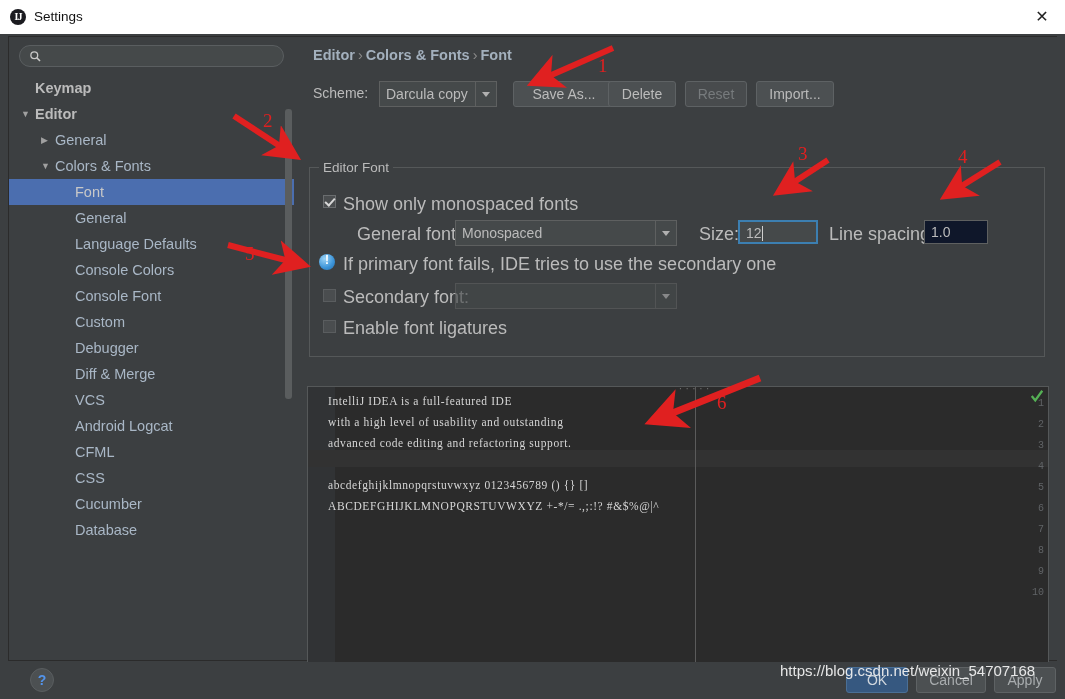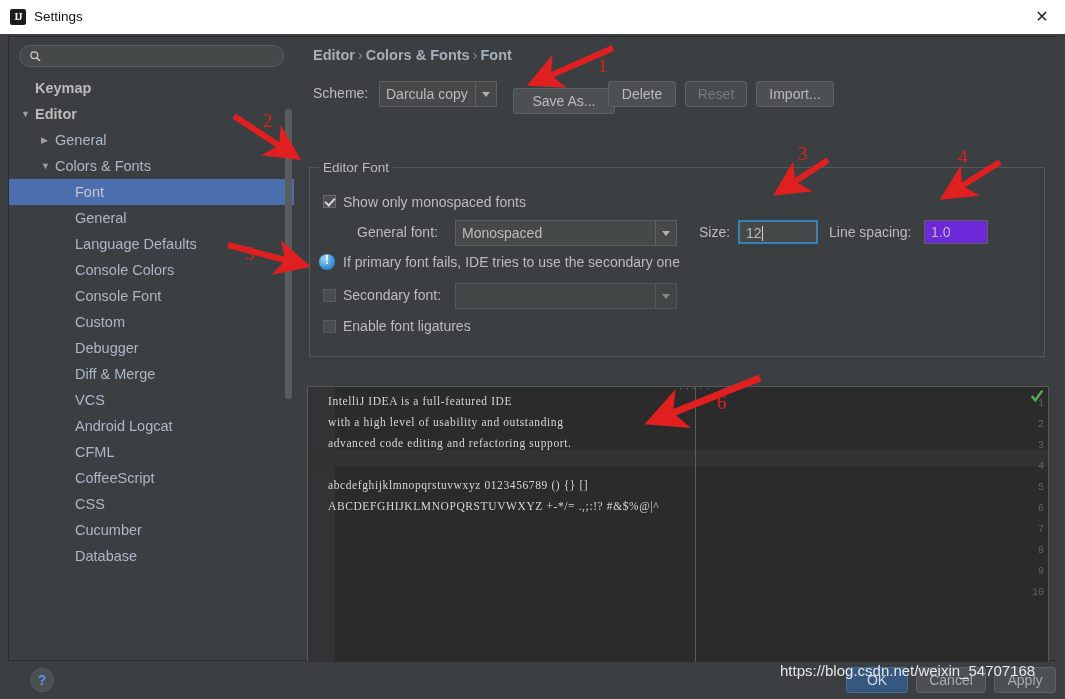--- a/index.html
+++ b/index.html
@@ -8,21 +8,21 @@
     background:#ffffff;
     font-family:"Liberation Sans", sans-serif;
     overflow:hidden;
     position:relative;
   }
   #app{position:absolute;left:0;top:0;width:1065px;height:699px;}
 
   
   .titlebar{position:absolute;left:0;top:0;width:1065px;height:34px;background:#ffffff;}
   .title-icon{position:absolute;left:10px;top:9px;width:16px;height:16px;background:#1b1b20;
-     border-radius:2px;color:#fff;font-size:10px;font-weight:bold;text-align:center;line-height:16px;
+     border-radius:8px;color:#fff;font-size:10px;font-weight:bold;text-align:center;line-height:16px;
      font-family:"Liberation Serif",serif;letter-spacing:-1px;}
   .title-text{position:absolute;left:34px;top:9px;font-size:13.5px;color:#111;}
   .title-close{position:absolute;right:14px;top:8px;width:18px;height:18px;color:#222;font-size:16px;
      text-align:center;line-height:18px;cursor:pointer;}
 
   
   .dialog{position:absolute;left:0;top:34px;width:1065px;height:665px;background:#3c3f41;}
   .inner{position:absolute;left:8px;top:2px;width:1049px;height:625px;background:#3c3f41;
      border:1px solid #2b2b2b;box-sizing:border-box;}
 
@@ -61,28 +61,28 @@
   
   .group{position:absolute;left:14px;top:130px;width:736px;height:190px;
      border:1px solid #555859;box-sizing:border-box;}
   .group-title{position:absolute;left:24px;top:123px;background:#3c3f41;padding:0 4px;
      font-size:13.5px;color:#bbbbbb;}
 
   .chk{position:absolute;width:13px;height:13px;background:#4a4d4f;border:1px solid #6a6d6f;box-sizing:border-box;}
   .chk.on:after{content:"";position:absolute;left:3px;top:0px;width:4px;height:8px;
      border:solid #d8d8d8;border-width:0 2px 2px 0;transform:rotate(42deg);}
   .chk.off{background:#4a4d4f;border-color:#5a5d5f;}
-  .chklabel{position:absolute;font-size:14px;color:#bbbbbb;}
+  .chklabel{position:absolute;font-size:18px;color:#bbbbbb;}
 
   .infoico{position:absolute;width:16px;height:16px;border-radius:50%;
      background:radial-gradient(circle at 35% 30%, #9ad2f5 0%, #3a93d8 60%, #2b6fa8 100%);}
   .infoico:after{content:"!";position:absolute;left:0;right:0;top:-1px;text-align:center;
      color:#fff;font-size:12px;font-weight:bold;font-family:"Liberation Sans",sans-serif;}
 
-  .field{position:absolute;height:24px;background:#6d28d9;border:1px solid #5e6060;box-sizing:border-box;}
+  .field{position:absolute;height:24px;background:#0f172a;border:1px solid #5e6060;box-sizing:border-box;}
   .field.focus{border:2px solid #3c7fb1;background:#45494a;}
   .field .fv{position:absolute;left:6px;top:3px;font-size:14px;color:#bbbbbb;}
   .caret{position:absolute;top:4px;width:1px;height:15px;background:#cfcfcf;}
 
   
   .preview{position:absolute;left:307px;top:352px;width:742px;height:288px;background:#2b2b2b;
      border:1px solid #555859;box-sizing:border-box;overflow:hidden;}
   .gutter{position:absolute;left:0;top:0;width:27px;height:286px;background:#313335;}
   .lnum{position:absolute;right:4px;font-size:10px;color:#606366;
      font-family:"Liberation Mono",monospace;text-align:right;}
@@ -176,23 +176,20 @@
             <div class="trow">
               <span class="lbl" style="left: 66px;">VCS</span>
             </div>
             <div class="trow">
               <span class="lbl" style="left: 66px;">Android Logcat</span>
             </div>
             <div class="trow">
               <span class="lbl" style="left: 66px;">CFML</span>
             </div>
             <div class="trow">
-              <span class="lbl" style="left: 66px;">CoffeeScript</span>
-            </div>
-            <div class="trow">
               <span class="lbl" style="left: 66px;">CSS</span>
             </div>
             <div class="trow">
               <span class="lbl" style="left: 66px;">Cucumber</span>
             </div>
             <div class="trow">
               <span class="lbl" style="left: 66px;">Database</span>
             </div>
           </div>
         <div class="sb-track"></div>
@@ -205,21 +202,21 @@
           <span>Editor</span><span class="sep">›</span><span>Colors &amp; Fonts</span><span class="sep">›</span><span>Font</span>
         </div>
 
         <div class="scheme-row">
           <div class="lblsm scheme-label">Scheme:</div>
           <div class="combo" style="left:66px;top:0;width:118px;">
             <div class="val">Darcula copy</div>
             <div class="arrowbox"></div>
           </div>
           <div id="scheme-buttons">
-              <div class="btn" style="left: 200px; top: 0px; width: 102px; margin-top: 7px;">Save As...</div>
+              <div class="btn" style="left: 200px; top: 0px; width: 102px;">Save As...</div>
               <div class="btn" style="left: 295px; top: 0px; width: 68px;">Delete</div>
               <div class="btn disabled" style="left: 372px; top: 0px; width: 62px;">Reset</div>
               <div class="btn" style="left: 443px; top: 0px; width: 78px;">Import...</div>
             </div>
         </div>
 
         <div class="group"></div>
         <div class="group-title">Editor Font</div>
 
         <div class="chk on" style="left:28px;top:158px;"></div>

